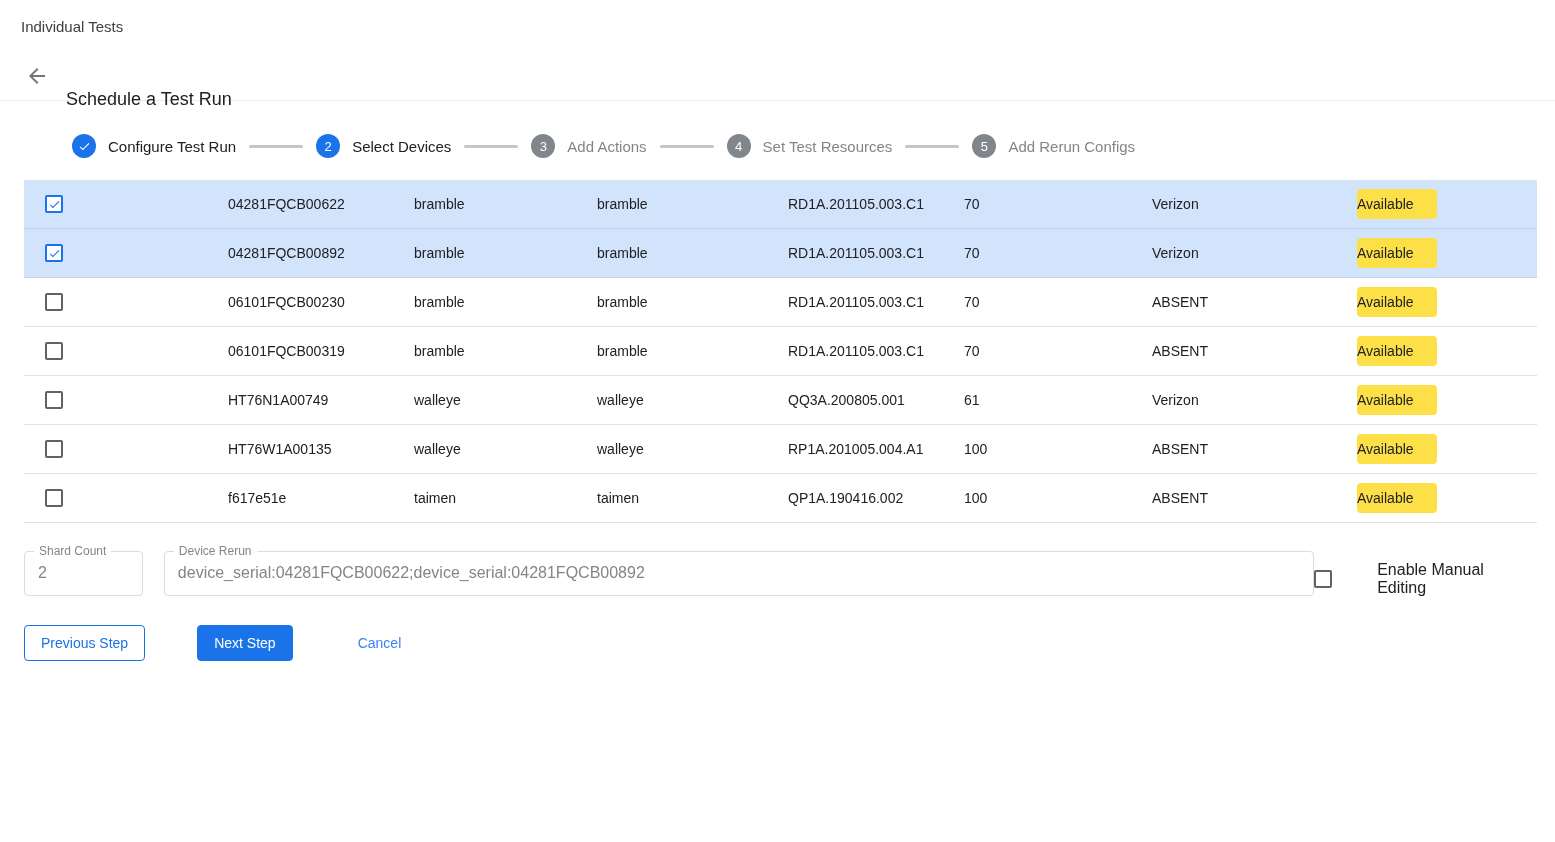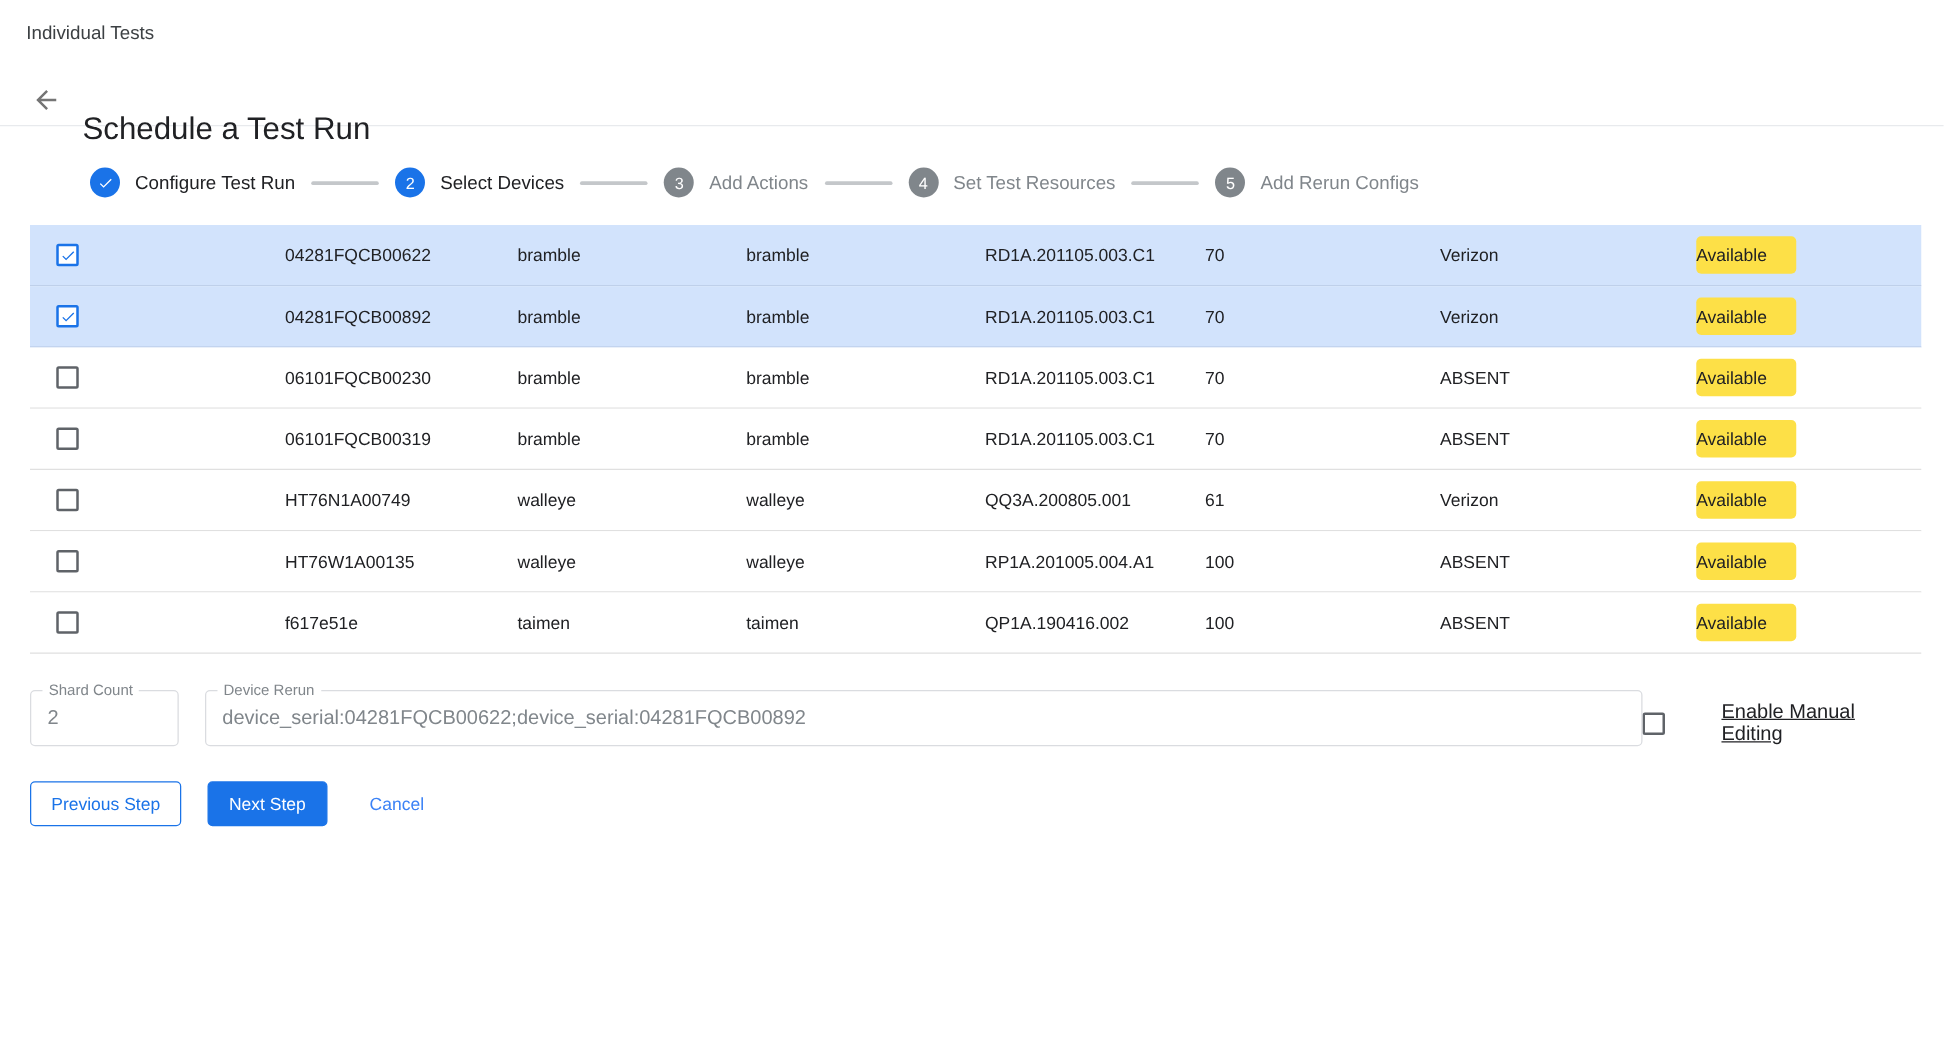--- a/index.html
+++ b/index.html
@@ -5,21 +5,21 @@
   * { margin:0; padding:0; box-sizing:border-box; }
   html,body { width:1555px; height:842px; background:#fff;
     font-family:"Liberation Sans", sans-serif; color:#202124; overflow:hidden; }
 
   
   .page-header { padding:18px 0 18px 21px; height:101px; border-bottom:1px solid #e8eaed; }
   .breadcrumb { font-size:15px; color:#3c4043; }
   .title-row { display:flex; align-items:center; margin-top:9px; }
   .back-btn { width:24px; height:24px; margin-left:4px; border:none; background:none; cursor:pointer;
     display:flex; align-items:center; justify-content:center; color:#757575; }
-  .page-title { font-size:25px; color:#202124; margin-left:17px; font-weight:400;margin-top:45px; }
+  .page-title { font-size:18px; color:#202124; margin-left:17px; font-weight:400;margin-top:45px; }
 
   
   .stepper { display:flex; align-items:center; margin:33px 0 0 24px;padding-left:48px; }
   .step { display:flex; align-items:center; cursor:pointer; }
   .step-circle { width:24px; height:24px; border-radius:50%; display:flex; align-items:center;
     justify-content:center; color:#fff; font-size:13px; font-weight:500; flex:0 0 auto; }
   .step.done .step-circle, .step.active .step-circle { background:#1a73e8; }
   .step.pending .step-circle { background:#80868b; }
   .step-label { margin-left:12px; font-size:15px; color:#202124; }
   .step.pending .step-label { color:#80868b; }
@@ -37,34 +37,34 @@
 
   .cb { width:18px; height:18px; border:2px solid #5f6368; border-radius:2px; background:#fff;
     display:flex; align-items:center; justify-content:center; cursor:pointer; }
   .cb.checked, .cb.indeterminate { border-color:#1a73e8; }
   .cb svg { display:block; }
 
   .chip { display:inline-block; width:80px; height:30px; line-height:30px; 
     background:#fde047; border-radius:4px; font-size:14px; color:#202124; }
 
   
-  .form-row { display:flex; margin:26px 18px 16px 24px; align-items:flex-end;text-decoration:underline; }
+  .form-row { display:flex; margin:26px 18px 16px 24px; align-items:center; }
   .mfield { position:relative; border:1px solid #dadce0; border-radius:4px; height:45px; background:#fff; }
   .mlabel { position:absolute; top:-8px; left:9px; background:#fff; padding:0 5px;
     font-size:12px; color:#80868b; white-space:nowrap; }
   .mvalue { border:none; outline:none; width:100%; height:100%; padding:0 13px; font-size:16px;
     color:#80868b; background:transparent; font-family:inherit; }
   .shard-field { width:119px; }
   .spec-field { width:1152px; margin-left:21px; }
   .manual-edit { margin-left:auto; display:flex; align-items:center; margin-top:12px; cursor:pointer;gap:32px; }
   .manual-edit .cb { border-color:#5f6368; }
   .manual-edit-label { margin-left:13px; font-size:16px; color:#202124; }
 
   
-  .actions { display:flex; align-items:flex-end; margin:28px 0 0 24px; }
+  .actions { display:flex; align-items:flex-end; margin:28px 0 0 24px;gap:31px; }
   .btn { height:36px; border-radius:4px; font-size:14px; font-weight:500; cursor:pointer;
     font-family:inherit; padding:0 16px; }
   .btn-outlined { background:#fff; border:1px solid #1a73e8; color:#1a73e8; }
   .btn-filled { background:#1a73e8; border:1px solid #1a73e8; color:#fff; margin-left:21px; }
   .btn-text { background:none; border:none; color:#3b82f6; margin-left:18px; }
 </style>
 </head>
 <body>
 
 <div class="page-header">

